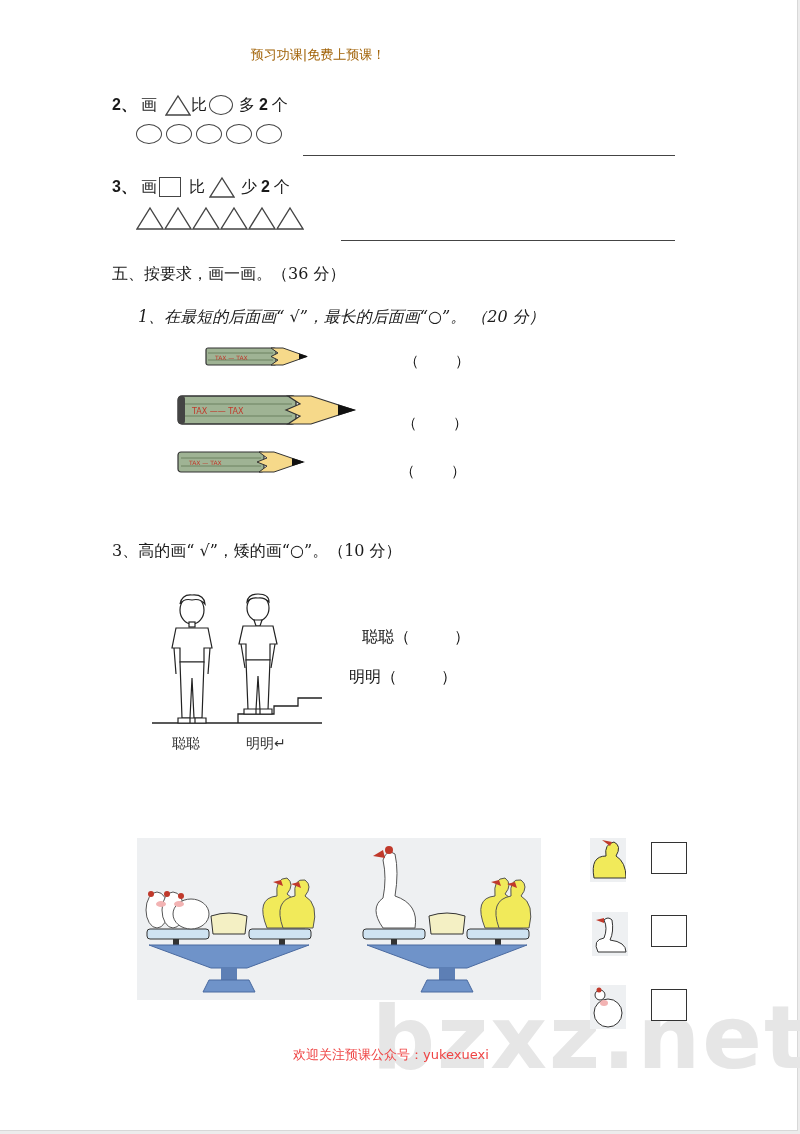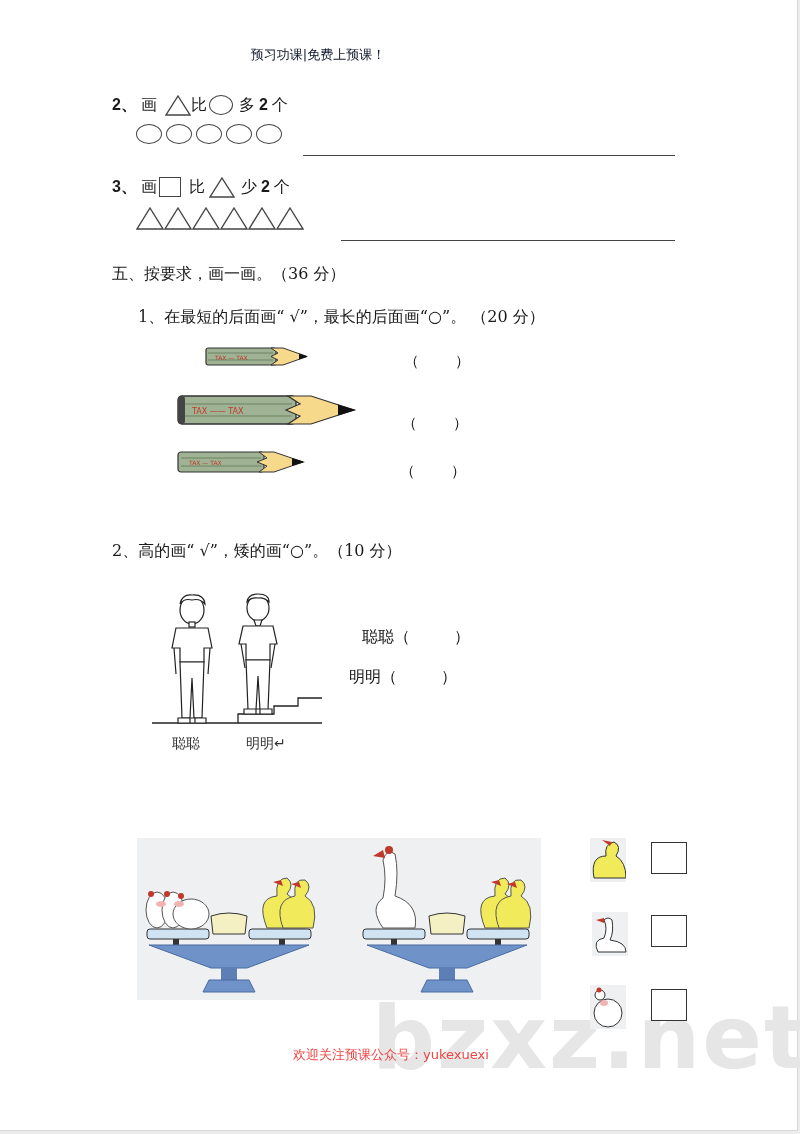--- a/index.html
+++ b/index.html
@@ -5,21 +5,21 @@
   html, body { margin: 0; padding: 0; }
   body {
     width: 800px; height: 1134px; background: #ececec; position: relative; overflow: hidden;
     font-family: "DejaVu Sans", "Liberation Sans", sans-serif; color: #1a1a1a;
   }
   .page {
     position: absolute; left: 0; top: 0; width: 797px; height: 1130px;
     background: #ffffff; border-right: 1px solid #d8d8d8; border-bottom: 1px solid #d8d8d8;
   }
   .abs { position: absolute; }
-  .header-text { left: 0; width: 636px; top: 46px; text-align: center; font-size: 13px; color: #0f172a; }
+  .header-text { left: 0; width: 636px; top: 46px; text-align: center; font-size: 13px; color: #a16207; }
   .q-line { font-size: 16px; font-weight: normal; white-space: nowrap; display: flex; align-items: center; }
   .q-line .num { font-weight: bold; font-family: "Liberation Sans", sans-serif; }
   .bold { font-weight: bold; }
   .shape-row { display: flex; align-items: center; }
   .circle { width: 26px; height: 20px; border: 1.5px solid #444; border-radius: 50%; box-sizing: border-box; margin-right: 4px; }
   .tri svg { display: block; }
   .square { width: 22px; height: 20px; border: 1.5px solid #444; box-sizing: border-box; display: inline-block; }
   .answer-line { height: 0; border-top: 1.5px solid #444; }
   .section { font-size: 16px; white-space: nowrap; font-family: "DejaVu Serif", "Liberation Serif", serif; text-align: center; }
   .paren { font-size: 15px; font-family: "DejaVu Serif", serif; }
@@ -101,21 +101,21 @@
       </span>
     <span class="tri">
         <svg width="28" height="24">
           <polygon points="14,2 27,23 1,23" fill="none" stroke="#444" stroke-width="1.4"></polygon>
         </svg>
       </span>
   </div>
   <div class="abs answer-line" style="left:341px; top:240px; width:334px;"></div>
 
   <div class="abs section" style="left:112px; top:264px;">五、按要求，画一画。（36 分）</div>
-  <div class="abs section" style="left:138px; top:307px;">1、在最短的后面画“ √”，最长的后面画“○”。 （20 分）</div>
+  <div class="abs section" style="left:138px; top:307px;font-style:italic;">1、在最短的后面画“ √”，最长的后面画“○”。 （20 分）</div>
 
   <svg class="abs" style="left:205px; top:346px;" width="105" height="22">
     <rect x="1" y="2" width="70" height="17" rx="2" fill="#9fb394" stroke="#333" stroke-width="1.2"></rect>
     <line x1="3" y1="7" x2="68" y2="7" stroke="#6c8260" stroke-width="1"></line>
     <line x1="3" y1="14" x2="68" y2="14" stroke="#6c8260" stroke-width="1"></line>
     <text x="10" y="13.5" font-size="6" fill="#c0392b" font-family="DejaVu Sans, sans-serif">TAX — TAX</text>
     <polygon points="66,2 78,2 102,10.5 78,19 66,19 73,14 66,10.5 73,7" fill="#f6d98a" stroke="#333" stroke-width="1"></polygon>
     <polygon points="94,7.5 103,10.5 94,13.5" fill="#111"></polygon>
   </svg>
   <svg class="abs" style="left:176px; top:394px;" width="182" height="34">
@@ -139,21 +139,21 @@
   <div class="abs paren" style="left:404px; top:352px;">
     <span>（</span><span style="display:inline-block;width:36px;"></span><span>）</span>
   </div>
   <div class="abs paren" style="left:402px; top:414px;">
     <span>（</span><span style="display:inline-block;width:36px;"></span><span>）</span>
   </div>
   <div class="abs paren" style="left:400px; top:462px;">
     <span>（</span><span style="display:inline-block;width:36px;"></span><span>）</span>
   </div>
 
-  <div class="abs section" style="left:112px; top:541px;">2、高的画“ √”，矮的画“○”。（10 分）</div>
+  <div class="abs section" style="left:112px; top:541px;">3、高的画“ √”，矮的画“○”。（10 分）</div>
 
   <svg class="abs" style="left:150px; top:592px;" width="175" height="135">
 
     <line x1="2" y1="131" x2="172" y2="131" stroke="#222" stroke-width="1.5"></line>
 
     <polyline points="88,131 88,122 124,122 124,114 148,114 148,106 172,106" fill="none" stroke="#222" stroke-width="1.3"></polyline>
 
     <g stroke="#222" stroke-width="1.2" fill="#fff">
       <ellipse cx="42" cy="18" rx="12" ry="14"></ellipse>
       <path d="M30,12 Q32,2 42,3 Q54,2 55,12 Q50,6 42,8 Q34,6 30,12Z" fill="#fff"></path>

